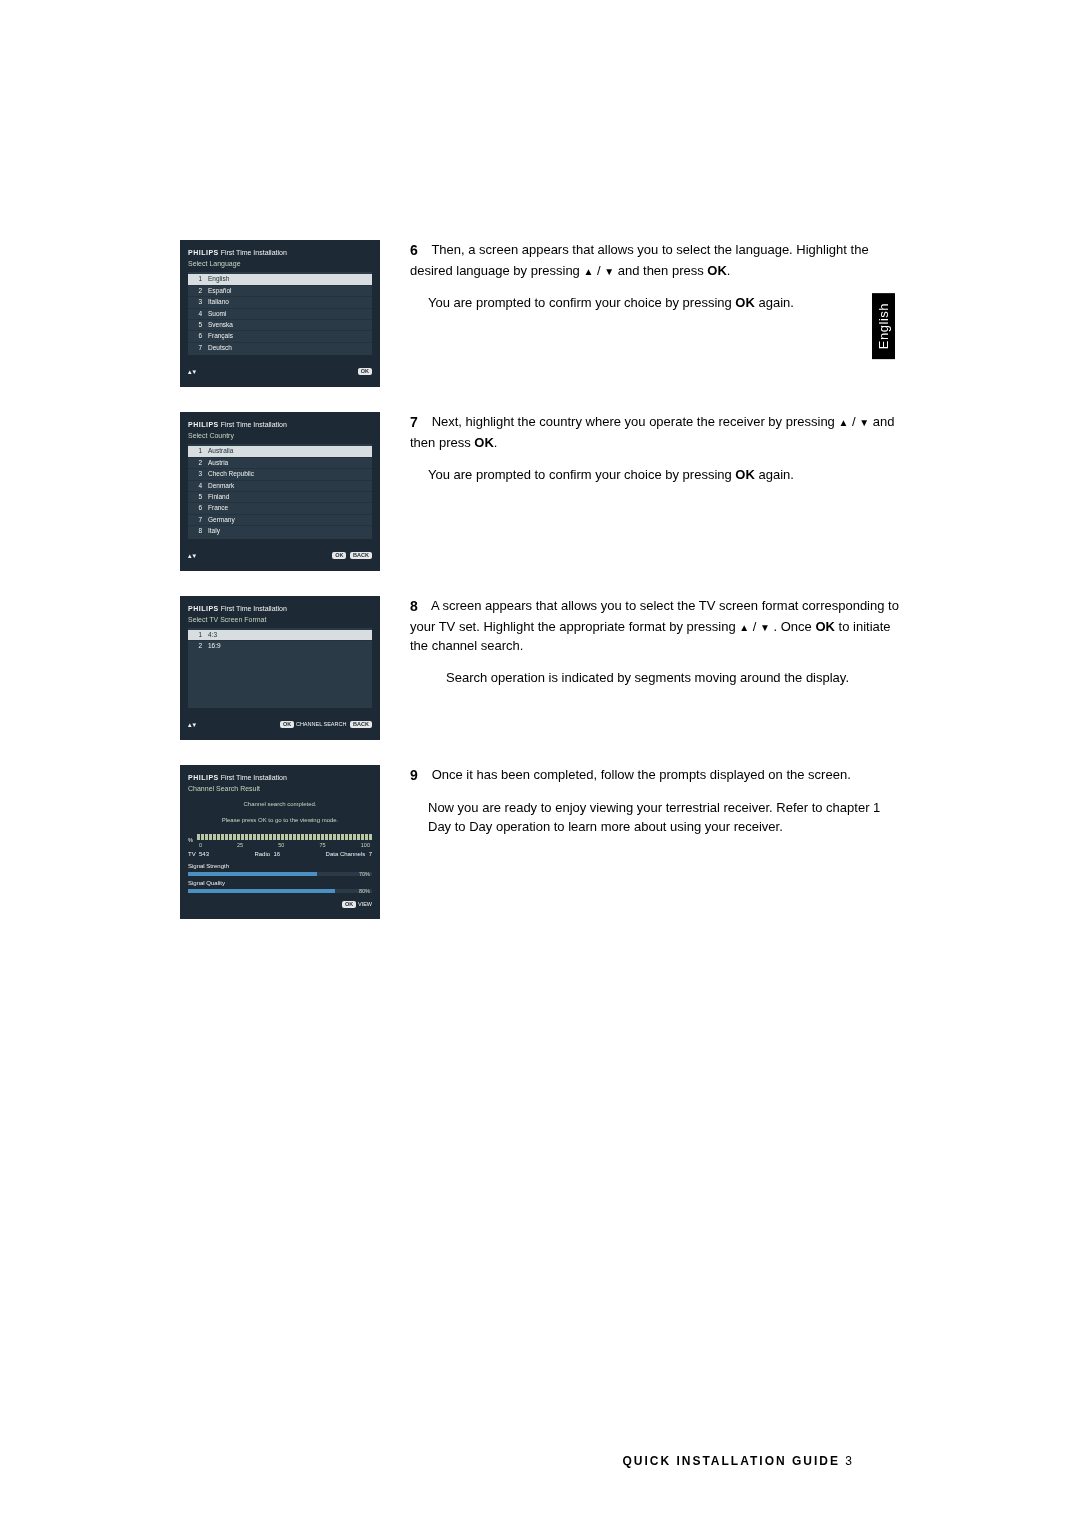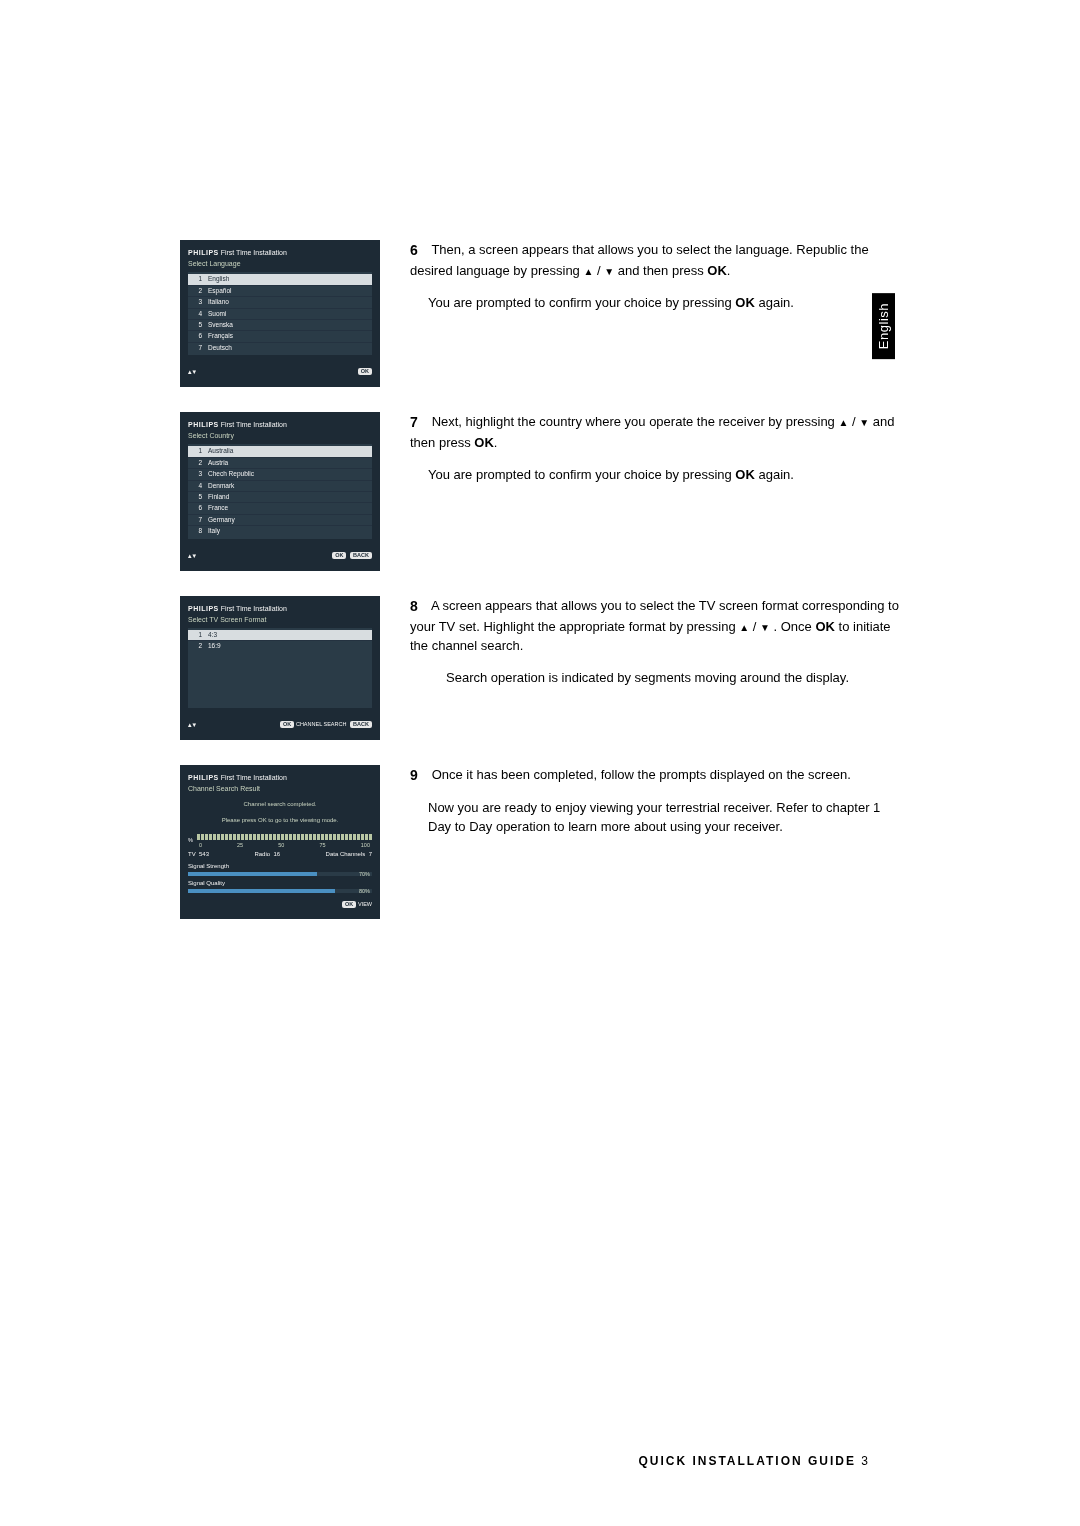--- a/index.html
+++ b/index.html
@@ -153,21 +153,21 @@
   .signal-label {
     position:absolute;
     right:2px;
     top:-1px;
     font-size:5.5px;
     color:#c9d4c0;
   }
   .footer {
     position: absolute;
     bottom: 58px;
-    right: 212px;
+    right: 228px;
     font-size: 12px;
     letter-spacing: 2px;
     font-weight: bold;
   }
   .footer .pg { letter-spacing: 0; font-weight: normal; }
 </style>
 </head>
 <body>
 
 <div class="page">
@@ -211,21 +211,21 @@
         </div>
         <div class="tv-footer">
           <span class="navarrows"></span>
           <span><span class="badge">OK</span></span>
         </div>
       </div>
     </div>
     <div class="text">
       <div class="para">
         <span class="num">6</span>
-        <span class="inline">Then, a screen appears that allows you to select the language. Republic the desired language by pressing </span><span class="arrow-up"></span> / <span class="arrow-down"></span><span class="inline"> and then press </span><b>OK</b><span>.</span>
+        <span class="inline">Then, a screen appears that allows you to select the language. Highlight the desired language by pressing </span><span class="arrow-up"></span> / <span class="arrow-down"></span><span class="inline"> and then press </span><b>OK</b><span>.</span>
       </div>
       <div class="para" style="margin-left:18px">
         <span>You are prompted to confirm your choice by pressing </span><b>OK</b><span> again.</span>
       </div>
     </div>
   </div>
 
   <div class="step">
     <div class="tv">
       <div class="tv-panel">

